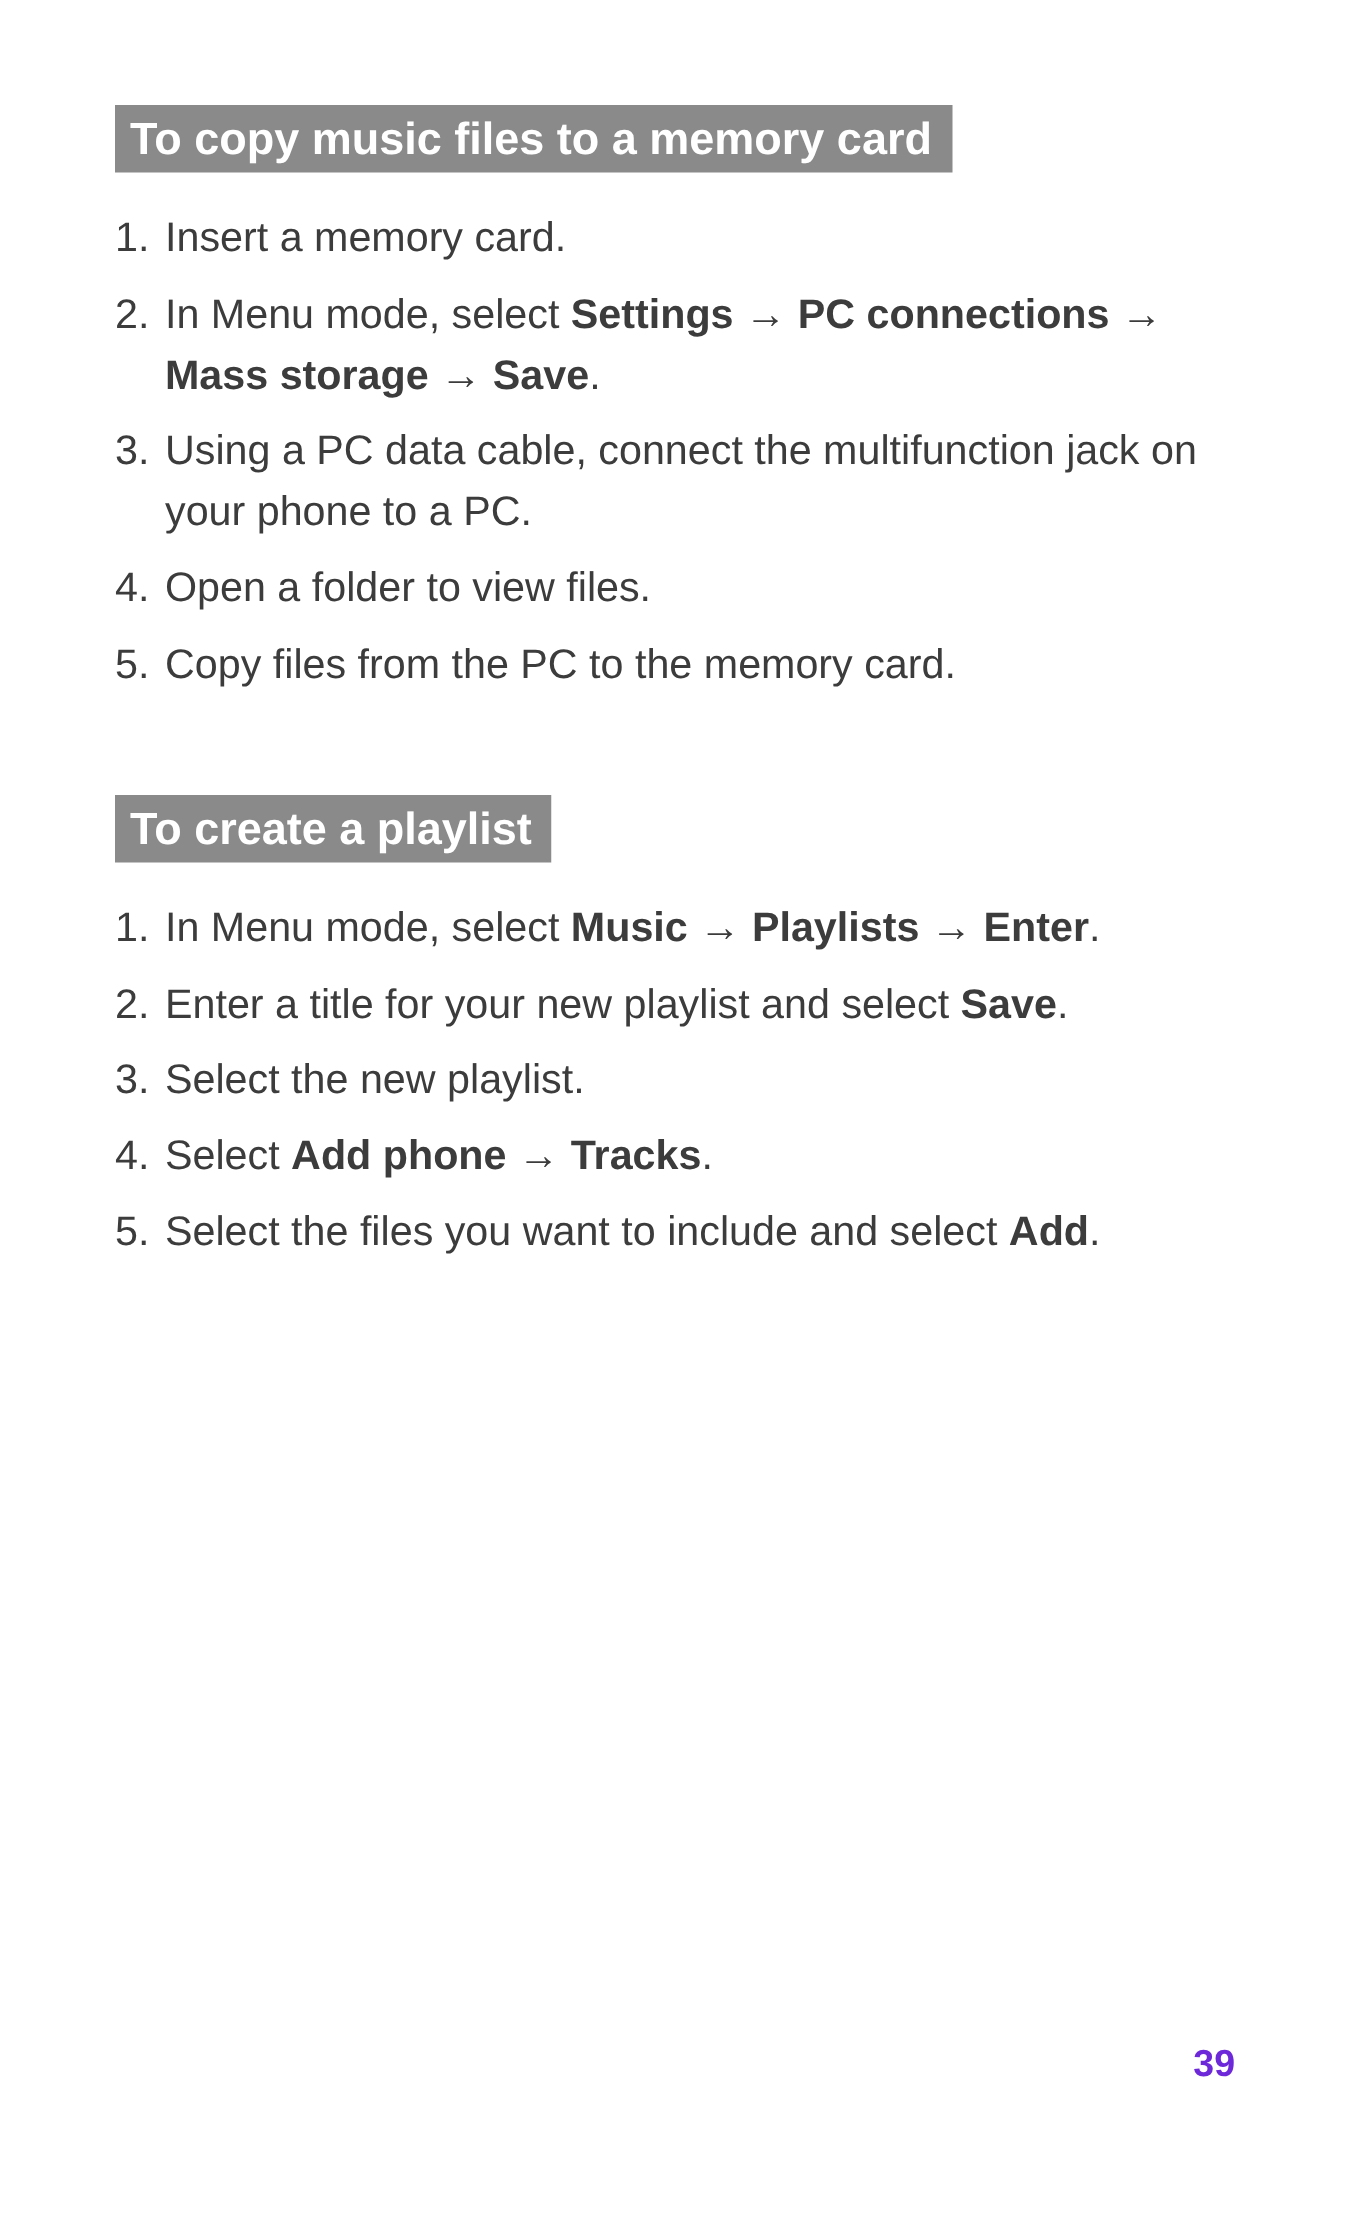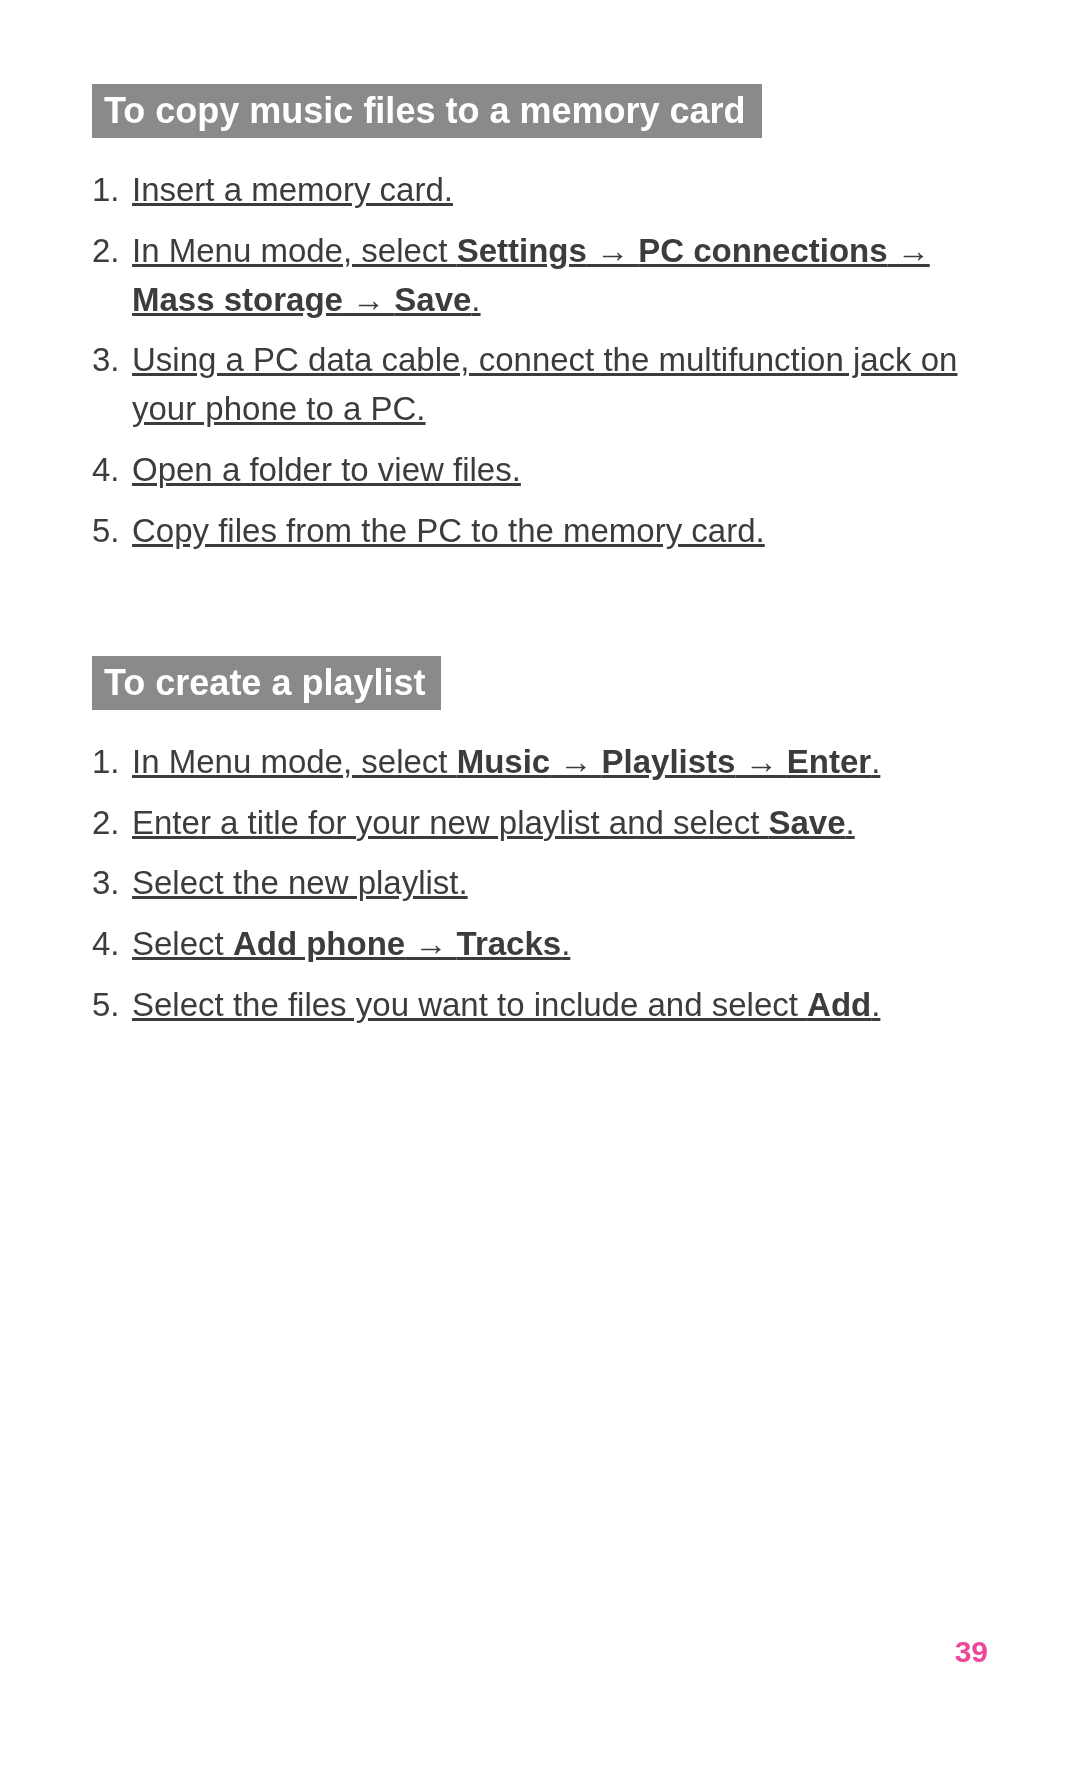--- a/index.html
+++ b/index.html
@@ -22,55 +22,54 @@
       display: inline-block;
       background: #8a8a8a;
       color: #ffffff;
       font-weight: bold;
       font-size: 36px;
       padding: 6px 16px 6px 12px;
       margin-bottom: 28px;
       margin-top: 0;
     }
     .section-heading.second {
-      margin-top: 88px;
+      margin-top: 68px;
     }
     ol {
       list-style: none;
       counter-reset: item;
     }
     ol > li {
       counter-increment: item;
       position: relative;
       padding-left: 40px;
       font-size: 33px;
       line-height: 1.48;
       color: #3c3c3c;
       margin-bottom: 12px;
-      text-decoration: underline;
     }
     ol > li::before {
       content: counter(item) ".";
       position: absolute;
       left: 0;
       top: 0;
     }
     .step-para {
       margin-bottom: 4px;
     }
     .bold {
       font-weight: bold;
     }
     .page-number {
       position: absolute;
       bottom: 102px;
       right: 92px;
       font-weight: bold;
       font-size: 30px;
-      color: #ec4899;
+      color: #6d28d9;
     }
   </style>
 </head>
 <body>
 
 <div class="page">
 
   <div>
     <div class="section-heading">To copy music files to a memory card</div>
     <ol id="list-1">

